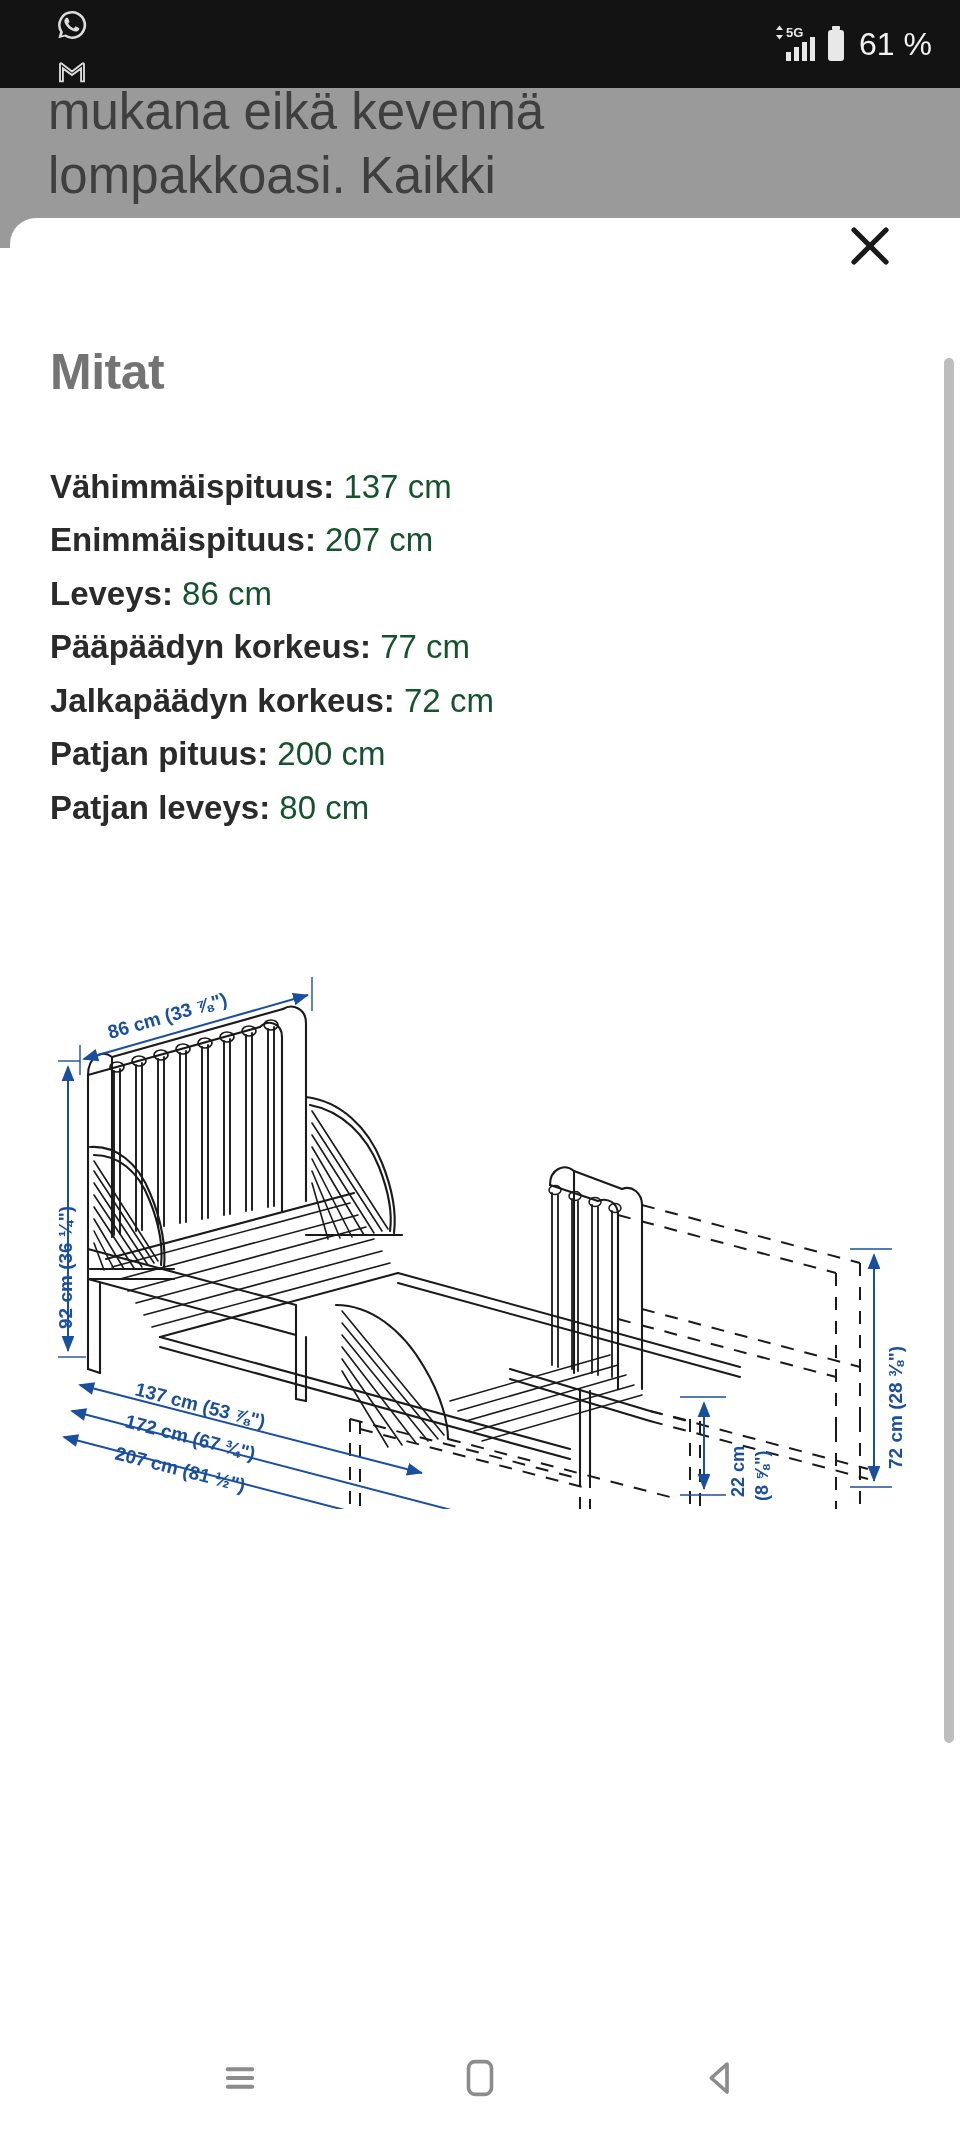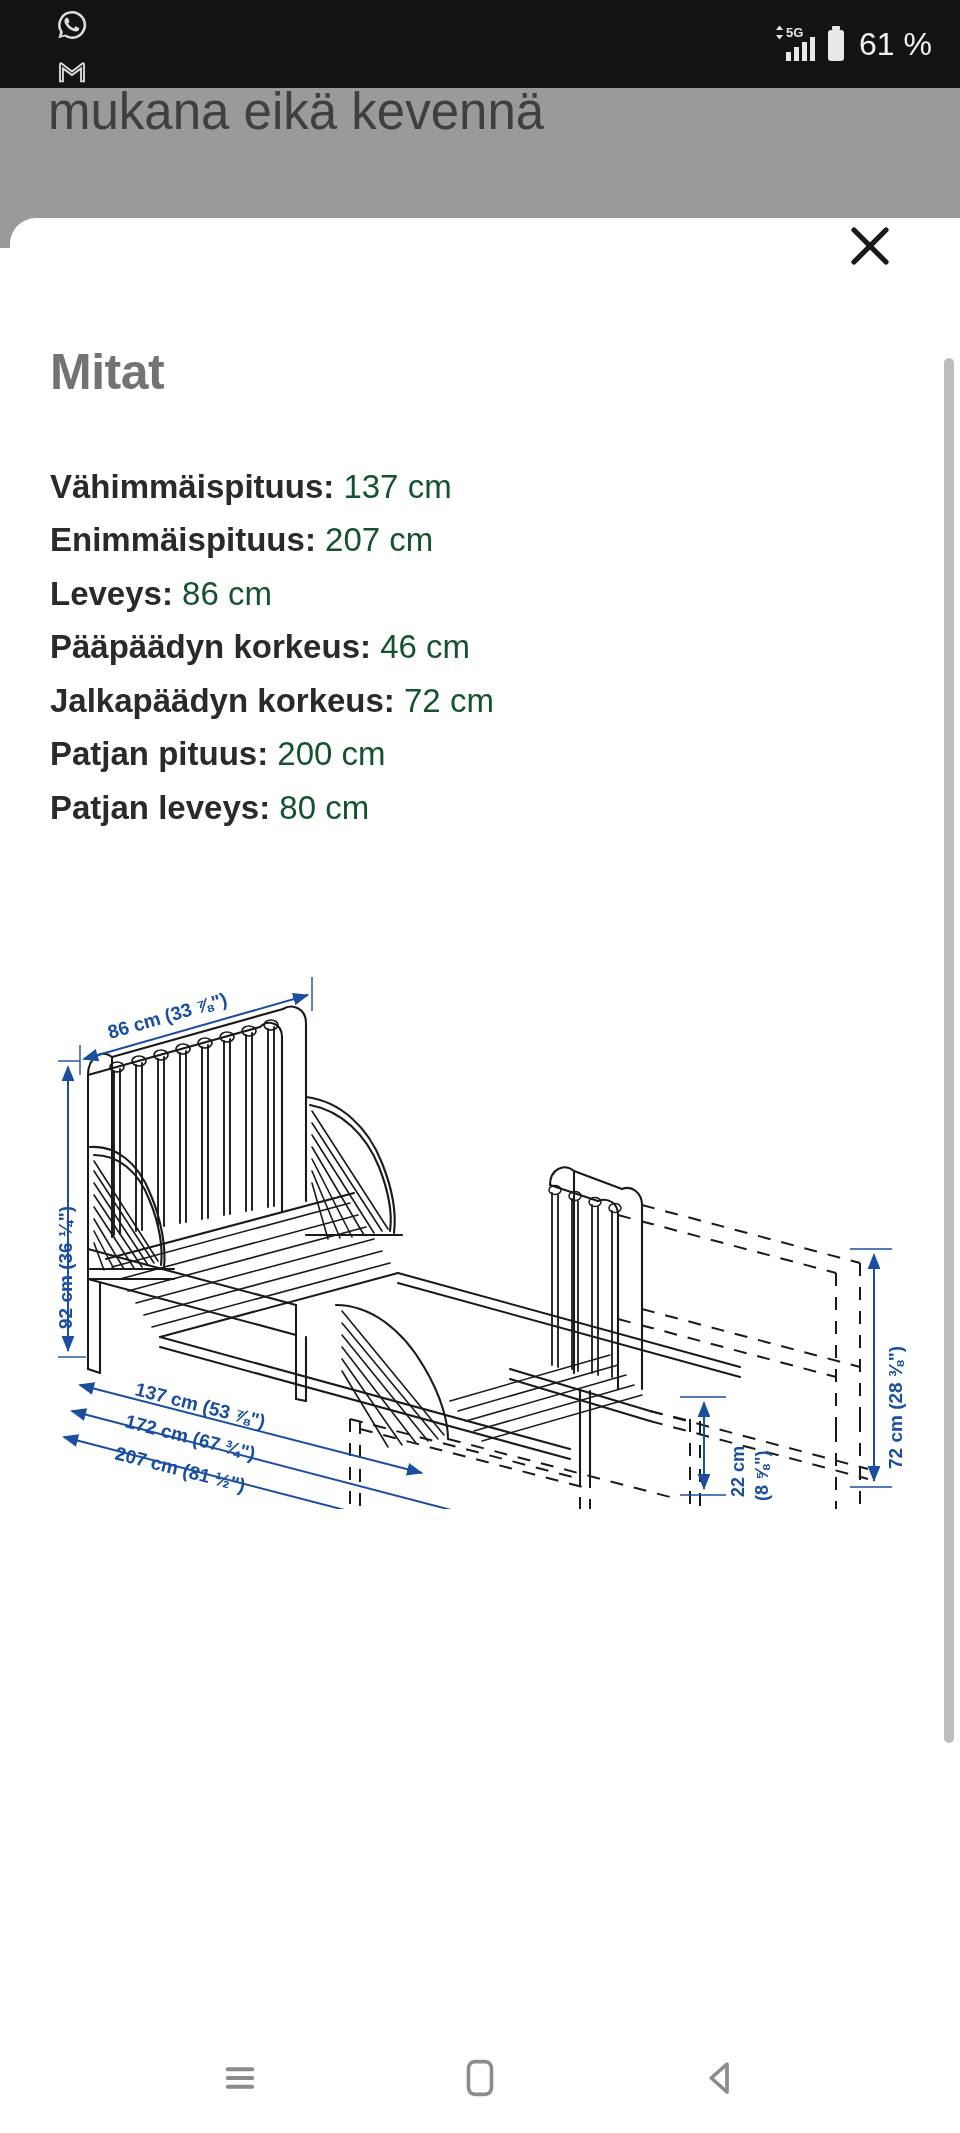--- a/index.html
+++ b/index.html
@@ -134,20 +134,21 @@
           <rect x="7" y="1" width="8" height="4" rx="1" fill="#e8e8e8"></rect>
           <rect x="3" y="5" width="16" height="31" rx="3" fill="#e8e8e8"></rect>
         </svg>
       </span>
       <span class="sb-batt-text">61 %</span>
     </div>
   </div>
 
   <div class="page-behind">
     <span class="behind-line l1">mukana eikä kevennä</span>
+    <span class="behind-line l2">lompakkoasi. Kaikki</span>
   </div>
 
   <div class="sheet">
 
     <div class="sheet-header">
       <button class="close-btn">
         <svg width="48" height="48" viewBox="0 0 24 24">
           <line x1="4" y1="4" x2="20" y2="20" stroke="#1a1a1a" stroke-width="2.6" stroke-linecap="round"></line>
           <line x1="20" y1="4" x2="4" y2="20" stroke="#1a1a1a" stroke-width="2.6" stroke-linecap="round"></line>
         </svg>
@@ -166,21 +167,21 @@
         <li>
           <span class="k">Enimmäispituus:</span>
           <span class="v">207 cm</span>
         </li>
         <li>
           <span class="k">Leveys:</span>
           <span class="v">86 cm</span>
         </li>
         <li>
           <span class="k">Pääpäädyn korkeus:</span>
-          <span class="v">46 cm</span>
+          <span class="v">77 cm</span>
         </li>
         <li>
           <span class="k">Jalkapäädyn korkeus:</span>
           <span class="v">72 cm</span>
         </li>
         <li>
           <span class="k">Patjan pituus:</span>
           <span class="v">200 cm</span>
         </li>
         <li>

